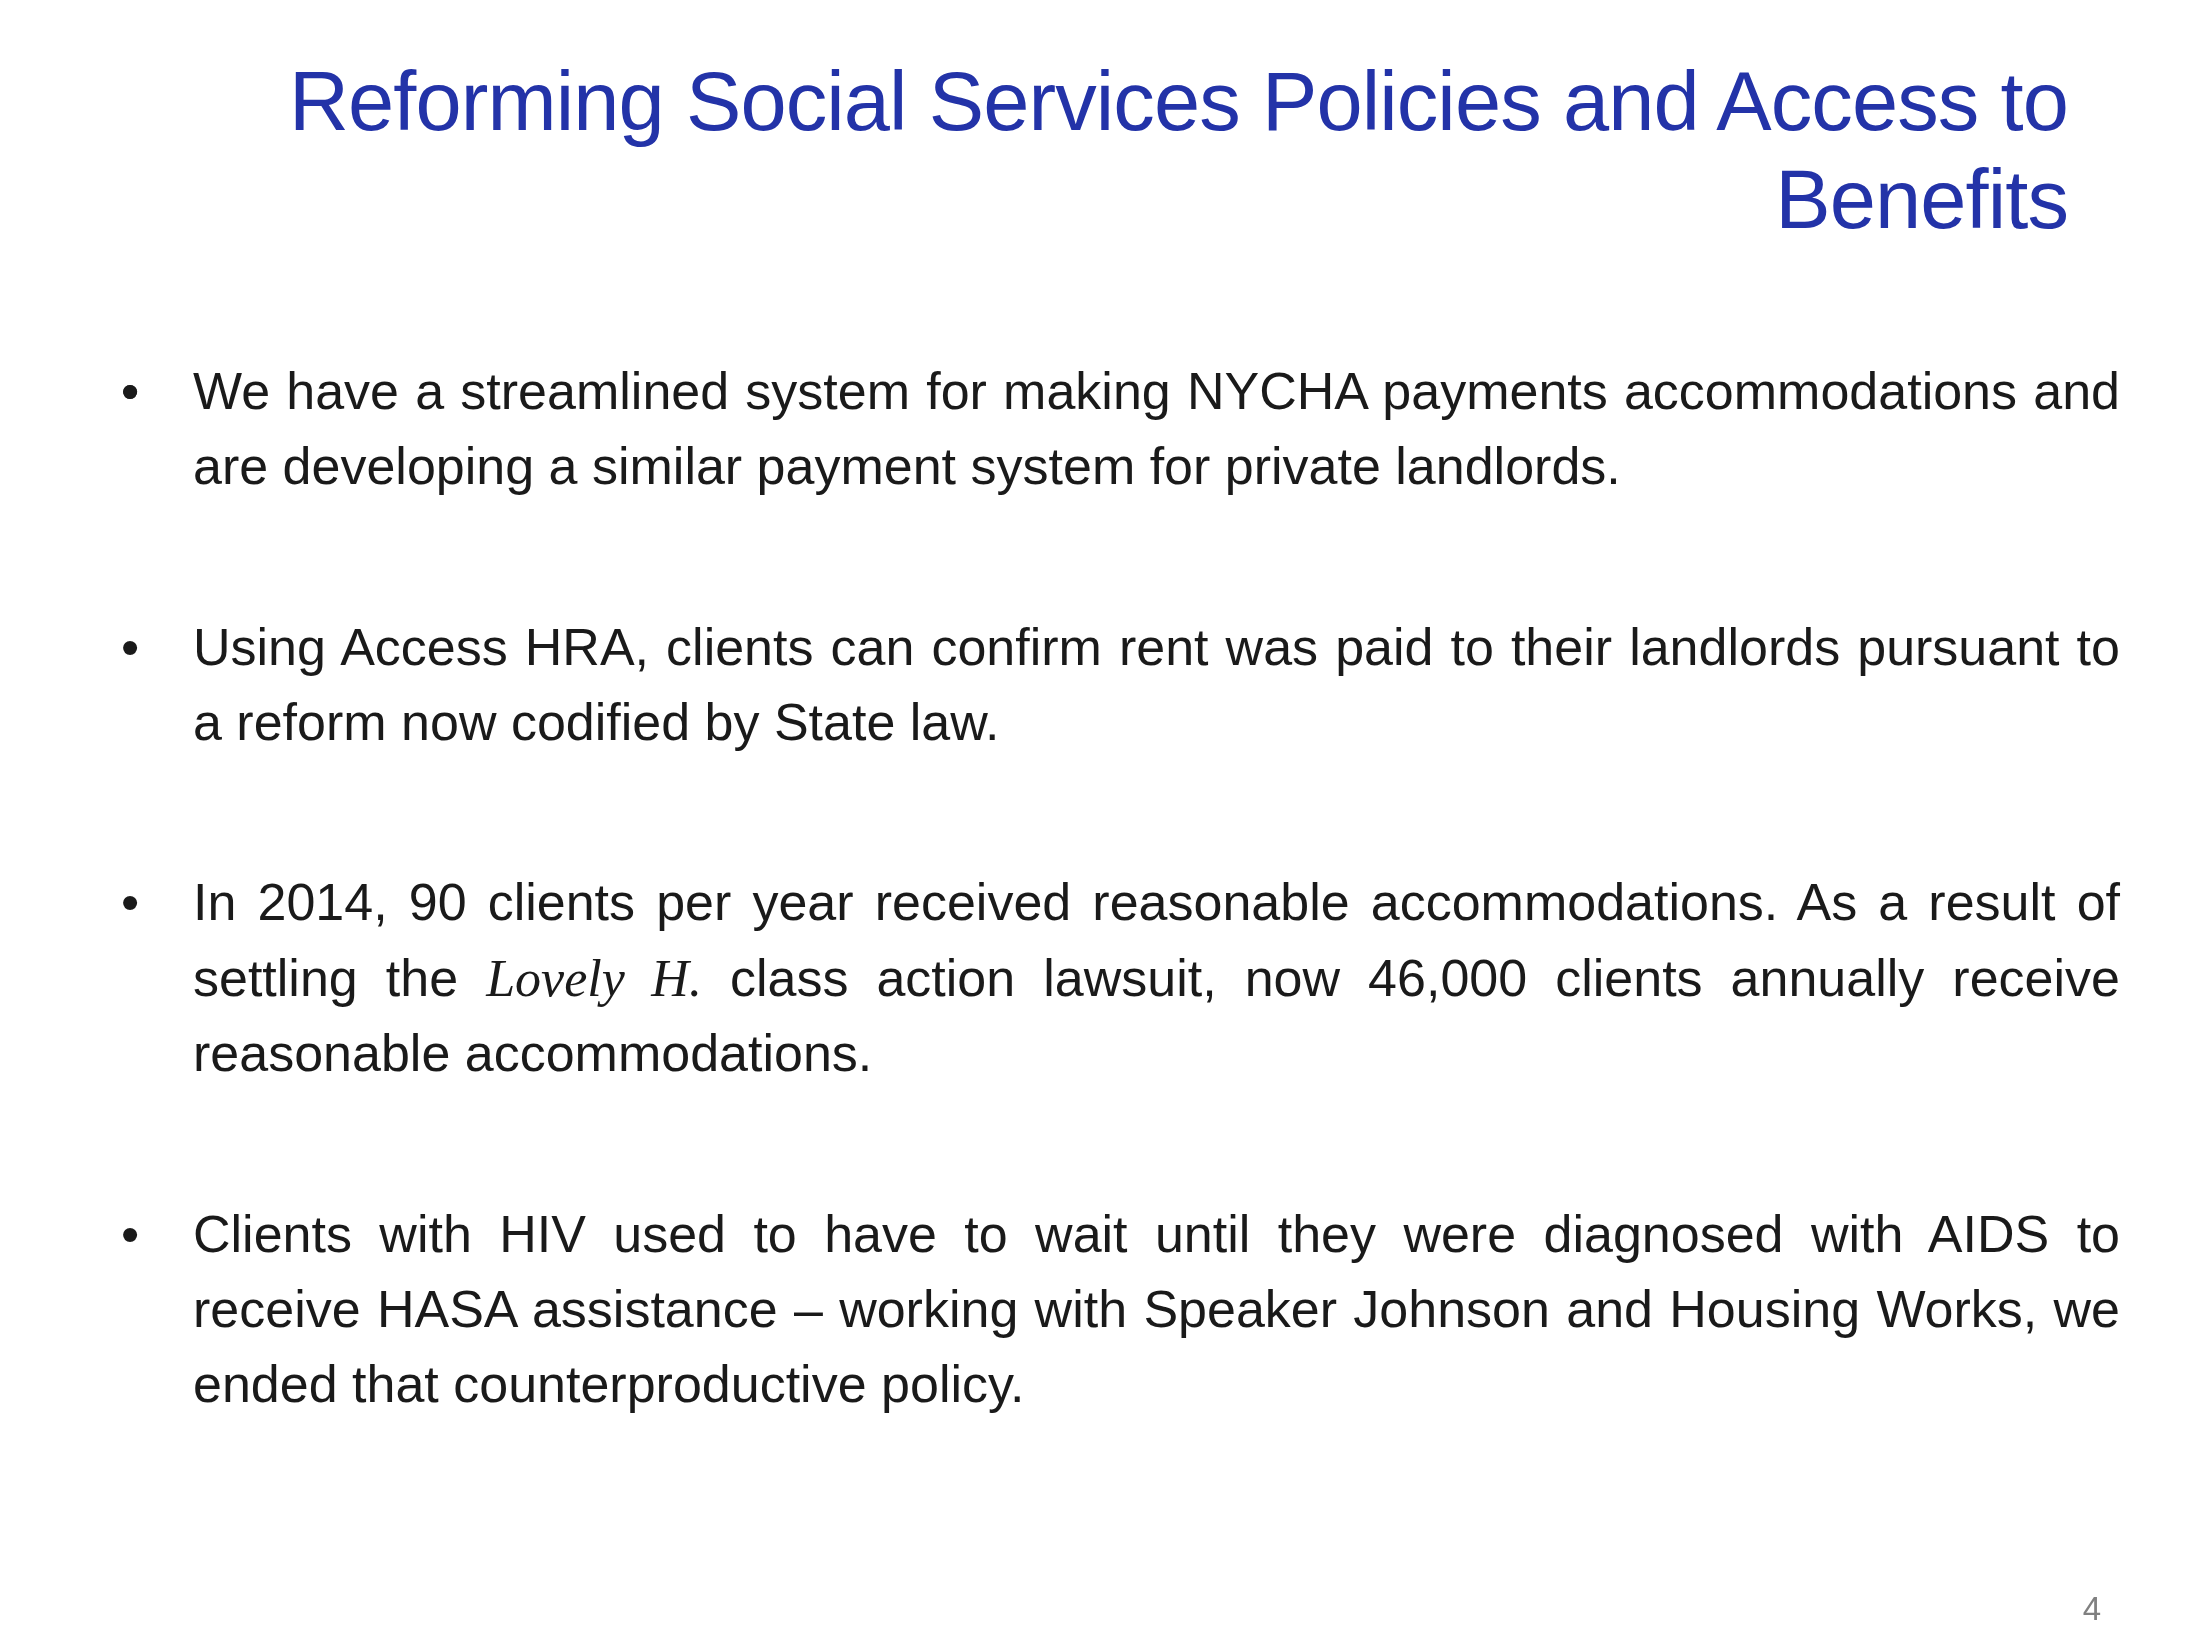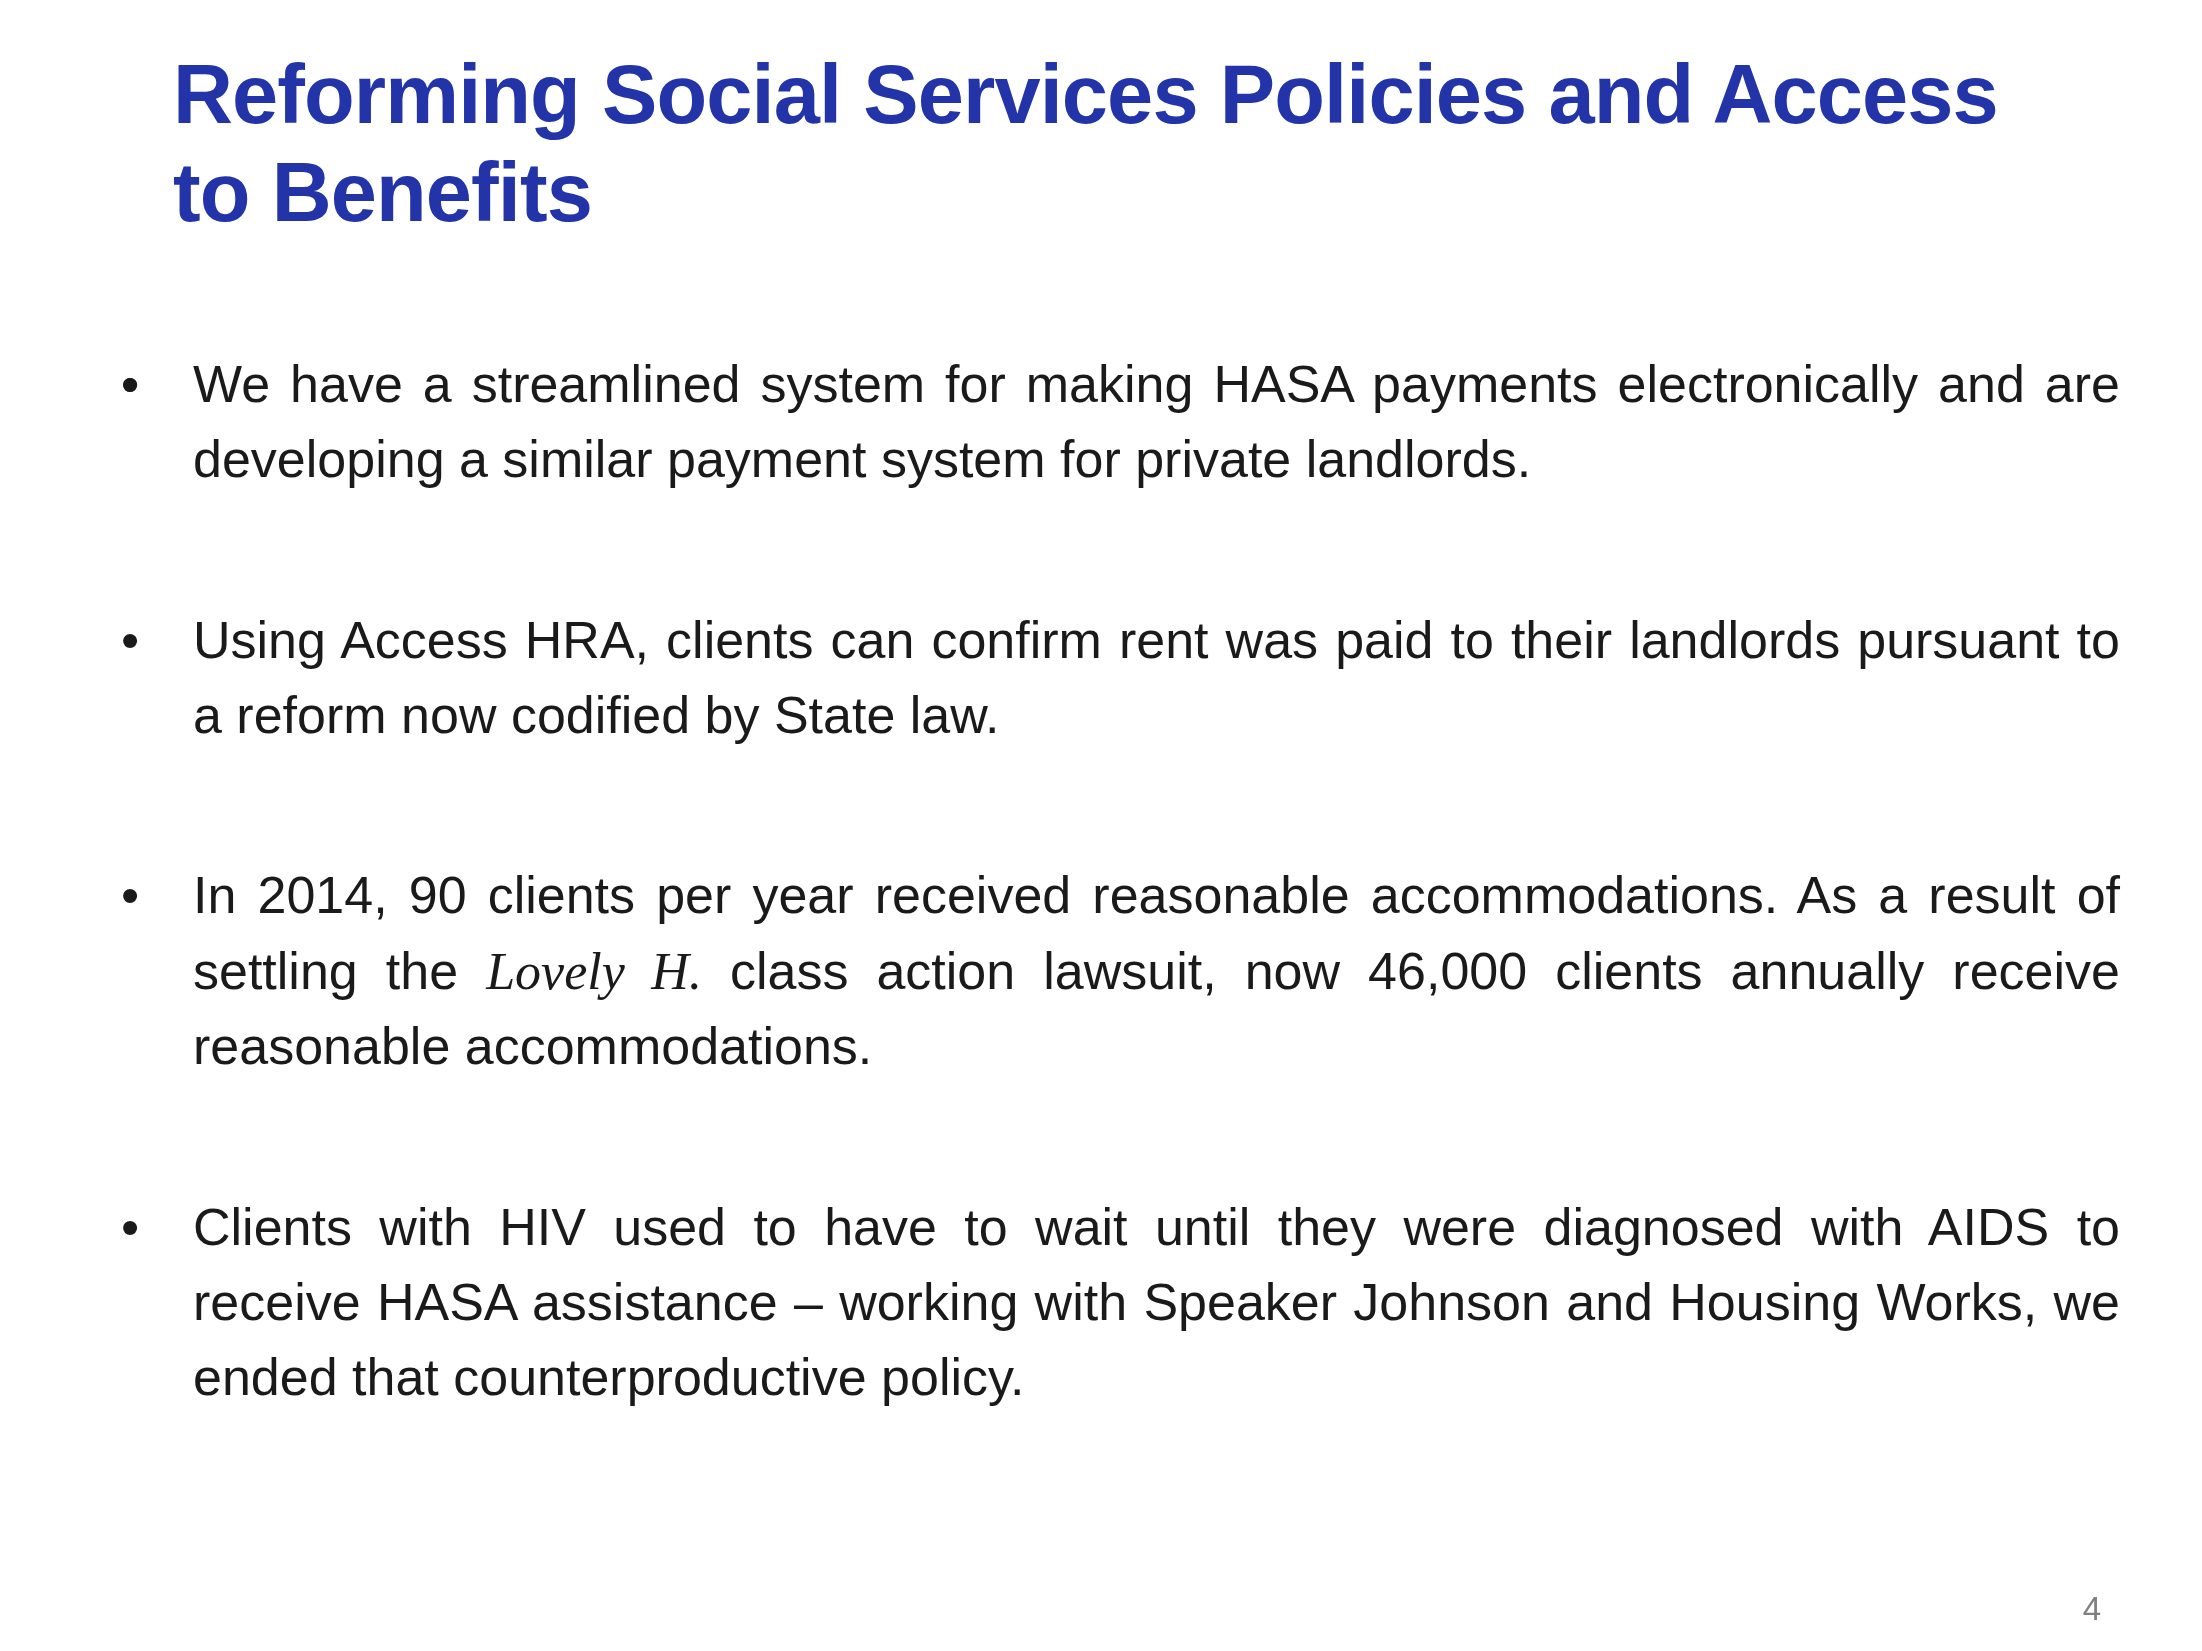--- a/index.html
+++ b/index.html
@@ -11,27 +11,27 @@
     position: relative;
     width: 2203px;
     height: 1652px;
     background: #ffffff;
     font-family: "Liberation Sans", sans-serif;
     overflow: hidden;
     box-sizing: border-box;
     padding: 41px 83px 0 121px;
   }
   .title {
-    margin: 5px auto;
+    margin: 12px auto;
     padding: 0 52px;
-    text-align: left;
+    text-align: right;
     color: #2333A8;
     font-size: 83px;
     line-height: 1.18;
-    font-weight: bold;
+    font-weight: normal;
     letter-spacing: -0.9px;
   }
   .bullets {
     list-style: none;
     margin: 96px 0 0 0;
     padding: 0;
   }
   .bullets li {
     position: relative;
     padding-left: 72px;
@@ -71,21 +71,21 @@
   <h1 class="title">Reforming Social Services Policies and Access to Benefits</h1>
 
   <ul class="bullets">
 
     <li>
       <span class="marker">•</span>
     </li>
 
     <li>
       <span class="marker">•</span>
-      <span>We have a streamlined system for making HASA payments electronically and are developing a similar payment system for private landlords.</span>
+      <span>We have a streamlined system for making NYCHA payments accommodations and are developing a similar payment system for private landlords.</span>
     </li>
 
     <li>
       <span class="marker">•</span>
       <span>Using Access HRA, clients can confirm rent was paid to their landlords pursuant to a reform now codified by State law.</span>
     </li>
 
     <li>
       <span class="marker">•</span>
       <span>In 2014, 90 clients per year received reasonable accommodations. As a result of settling the </span><em class="case-italic">Lovely H.</em><span> class action lawsuit, now 46,000 clients annually receive reasonable accommodations.</span>

